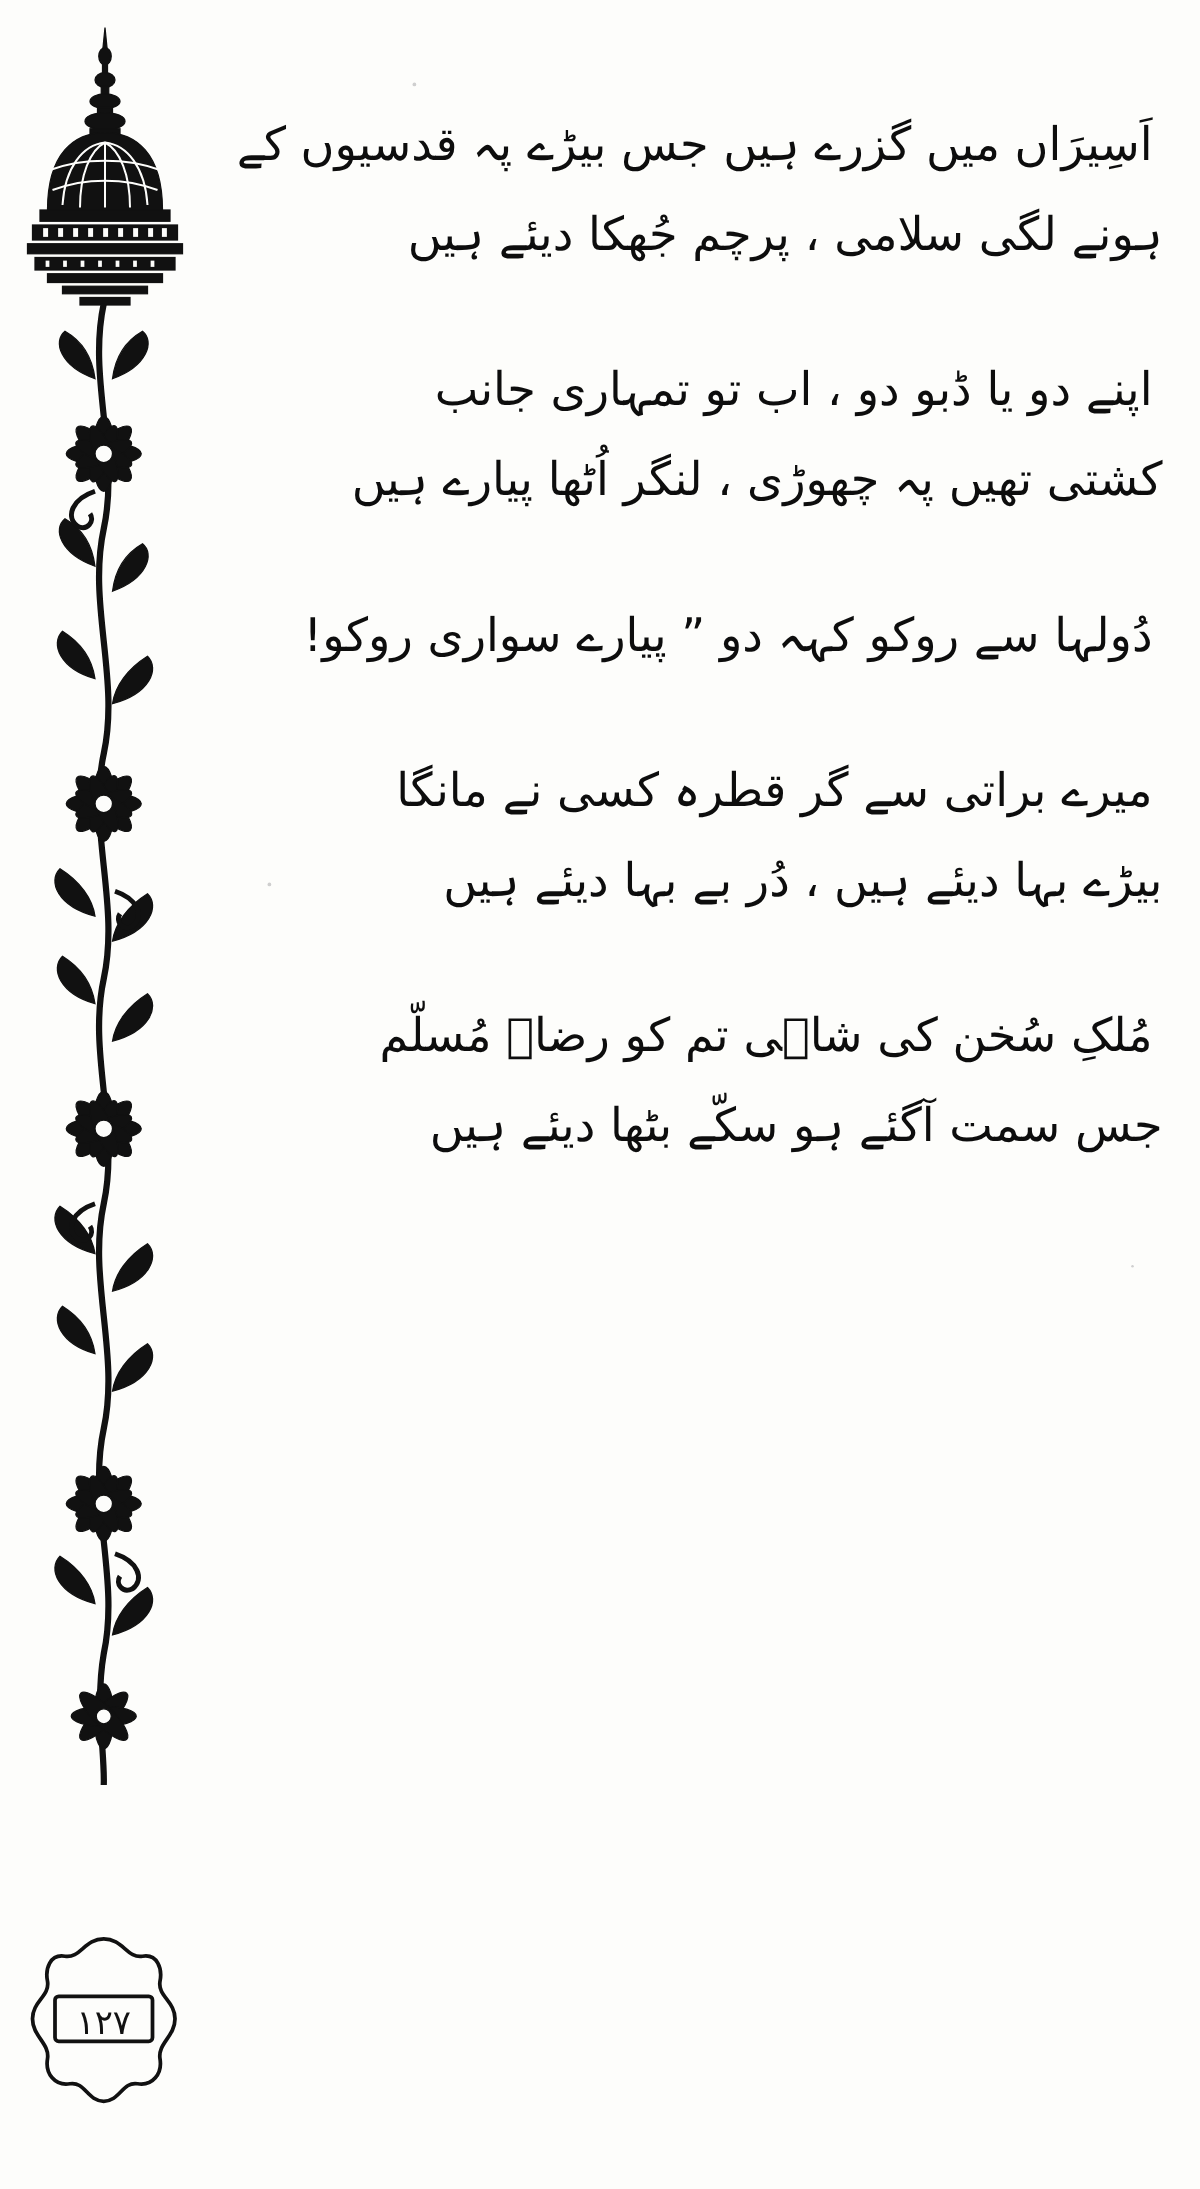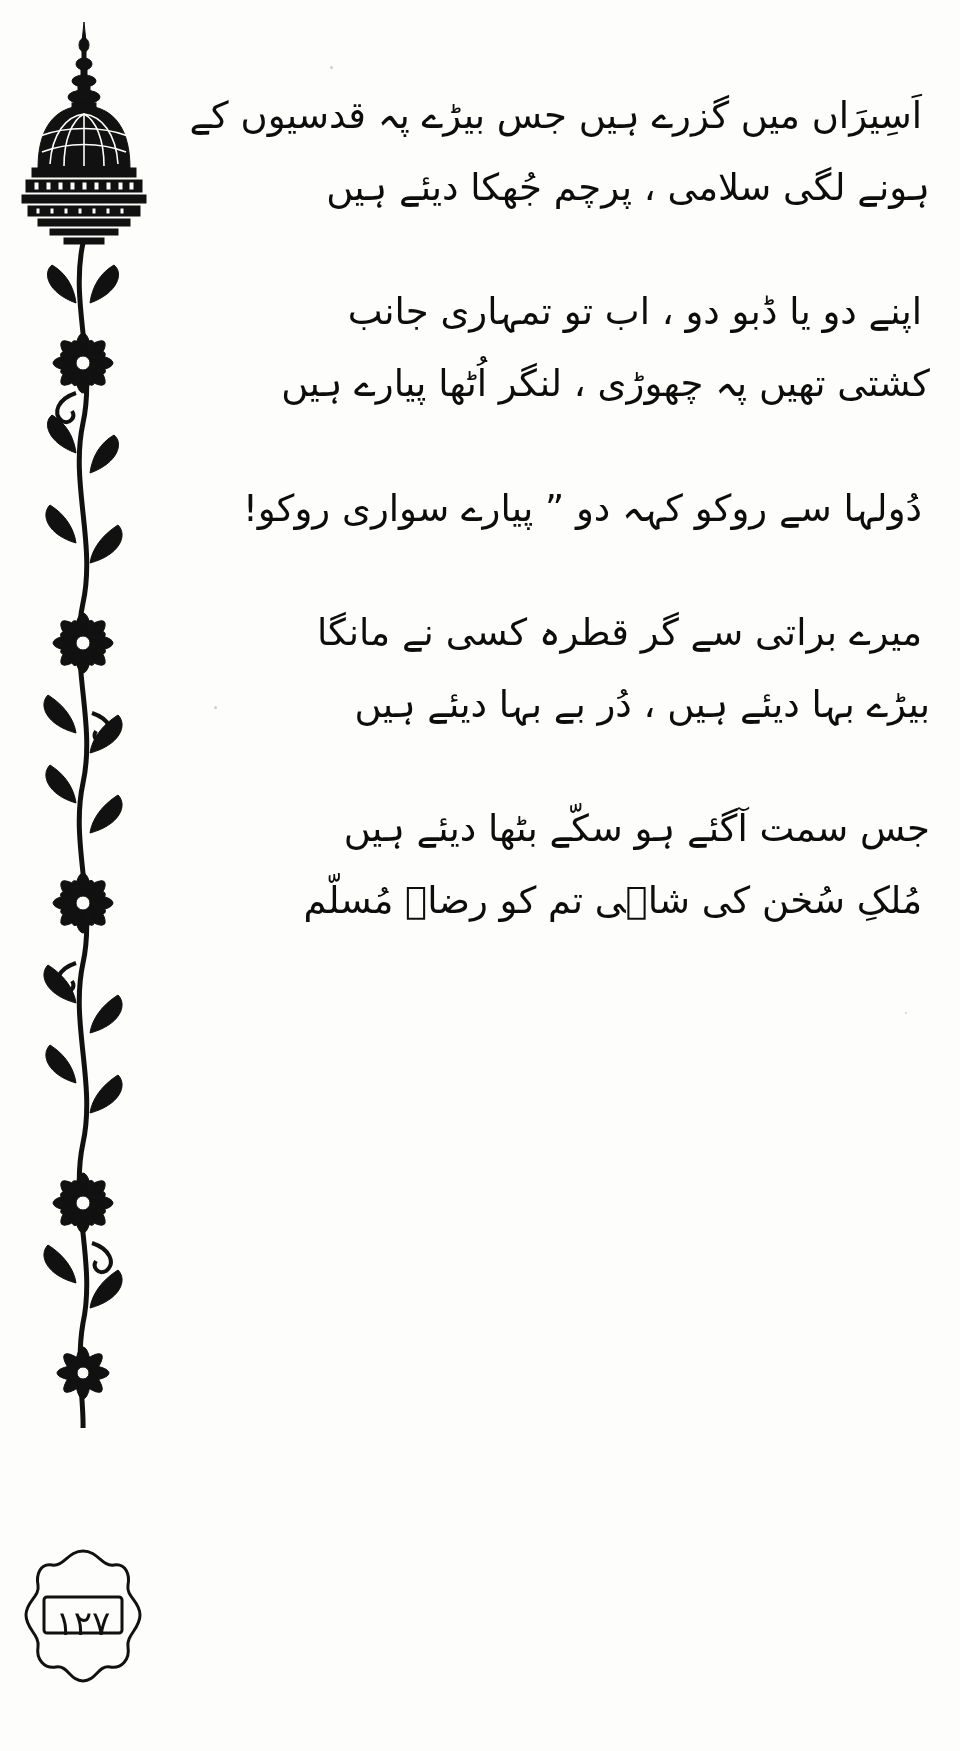--- a/index.html
+++ b/index.html
@@ -54,21 +54,21 @@
     width: 130px;
     height: 150px;
   }
   #page-number-badge .num {
     position: absolute;
     left: 0;
     top: 58px;
     width: 130px;
     text-align: center;
     font-family: "DejaVu Sans", sans-serif;
-    font-size: 34px;
+    font-size: 27px;
     letter-spacing: 1px;
     color: #111;
     direction: rtl;
   }
 
   
   #poem {
     position: absolute;
     left: 185px;
     top: 80px;
@@ -295,22 +295,22 @@
       <span class="verse-line indent-1">دُولہا سے روکو کہہ دو ” پیارے سواری روکو!</span>
     </div>
 
 
     <div class="couplet">
       <span class="verse-line indent-1">میرے براتی سے گر قطرہ کسی نے مانگا</span>
       <span class="verse-line indent-2">بیڑے بہا دیئے ہیں ، دُر بے بہا دیئے ہیں</span>
     </div>
 
     <div class="couplet">
+      <span class="verse-line indent-1">مُلکِ سُخن کی شاہی تم کو رضاؔ مُسلّم</span>
       <span class="verse-line indent-2">جس سمت آگئے ہو سکّے بٹھا دیئے ہیں</span>
-      <span class="verse-line indent-1">مُلکِ سُخن کی شاہی تم کو رضاؔ مُسلّم</span>
     </div>
 
   </div>
 
   <div class="speck" style="left:330px;top:66px;width:3px;height:3px;"></div>
   <div class="speck" style="left:214px;top:706px;width:3px;height:3px;"></div>
   <div class="speck" style="left:905px;top:1012px;width:2px;height:2px;"></div>
 
 </div>
 

